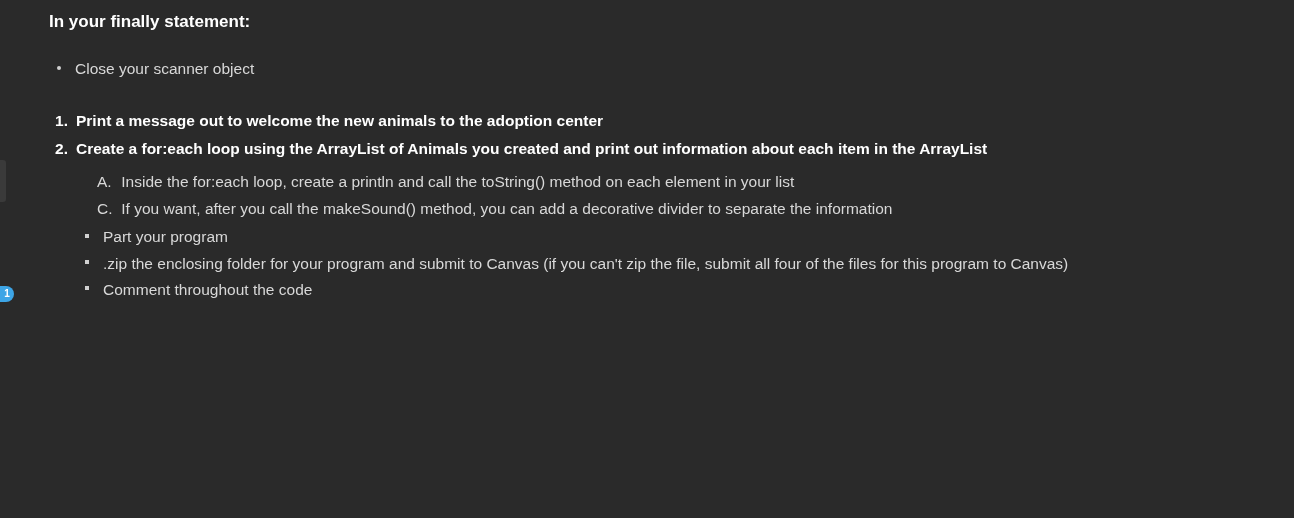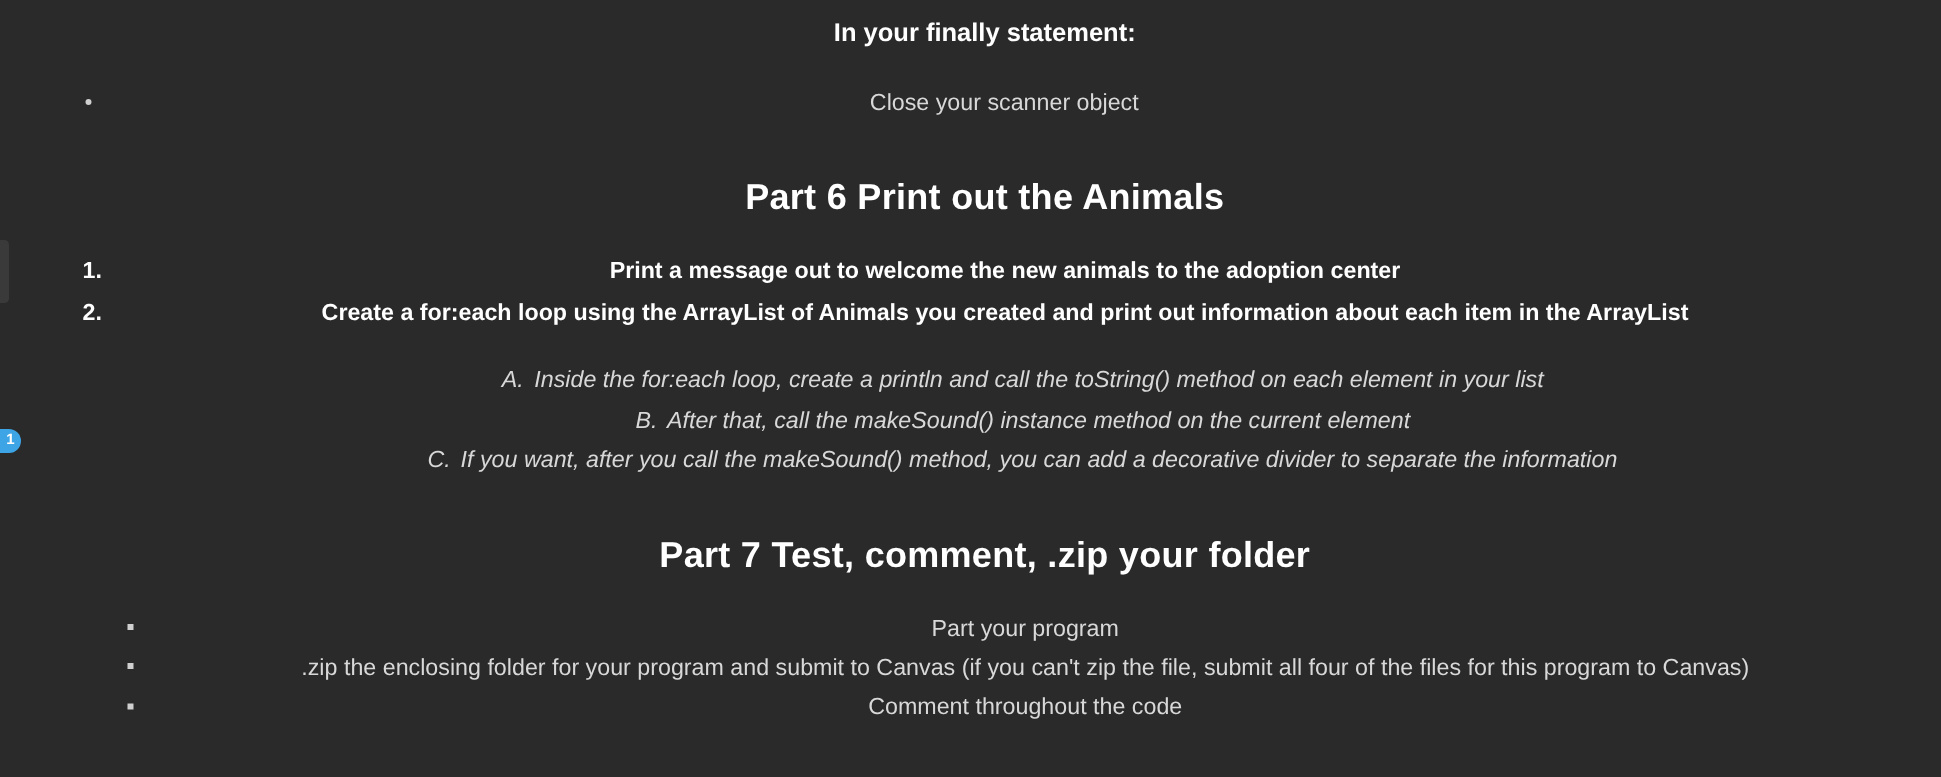--- a/index.html
+++ b/index.html
@@ -38,21 +38,20 @@
     text-align: center;
     color: #fff;
     font-weight: 600;
   }
   .content {
     position: absolute;
     left: 49px;
     top: 0;
     right: 30px;
     padding-top: 8px;
-    text-align: center;
   }
   h3.sub {
     font-size: 17px;
     font-weight: 700;
     color: #fff;
     margin-bottom: 24px;
     margin-top: 4px;
   }
   h2.part {
     font-size: 24px;
@@ -123,22 +122,21 @@
     content: counter(it) ".";
     position: absolute;
     left: 0;
     color: #fff;
     font-weight: 700;
   }
   ol.lettered {
     list-style: none;
     counter-reset: al;
     padding-left: 48px;
-    margin-top: 20px;
-    font-style: italic;
+    margin-top: 8px;
   }
   ol.lettered > li {
     counter-increment: al;
     position: relative;
     font-size: 15.5px;
     line-height: 1.7;
     color: #d8d8d8;
     font-weight: 400;
     padding-left: 0;
     margin-bottom: 0;
@@ -156,42 +154,36 @@
   <div class="rail-badge">1</div>
 </div>
 
 <div class="content">
 
   <h3 class="sub">In your finally statement:</h3>
   <ul class="bulleted">
     <li>Close your scanner object</li>
   </ul>
 
-  <h2 class="part">Part 6 Print out the Animals</h2>
 
   <ol class="numbered">
     <li>Print a message out to welcome the new animals to the adoption center</li>
     <li>Create a for:each loop using the ArrayList of Animals you created and print out information about each item in the ArrayList</li>
   </ol>
 
   <ol class="lettered">
     <li>
       <span class="let">A.</span>
       <span>Inside the for:each loop, create a println and call the toString() method on each element in your list</span>
     </li>
     <li>
-      <span class="let">B.</span>
-      <span>After that, call the makeSound() instance method on the current element</span>
-    </li>
-    <li>
       <span class="let">C.</span>
       <span>If you want, after you call the makeSound() method, you can add a decorative divider to separate the information</span>
     </li>
   </ol>
 
-  <h2 class="part">Part 7 Test, comment, .zip your folder</h2>
   <ul class="sq">
     <li>Part your program</li>
     <li>.zip the enclosing folder for your program and submit to Canvas (if you can't zip the file, submit all four of the files for this program to Canvas)</li>
     <li>Comment throughout the code</li>
   </ul>
 
 </div>
 
 </body></html>

